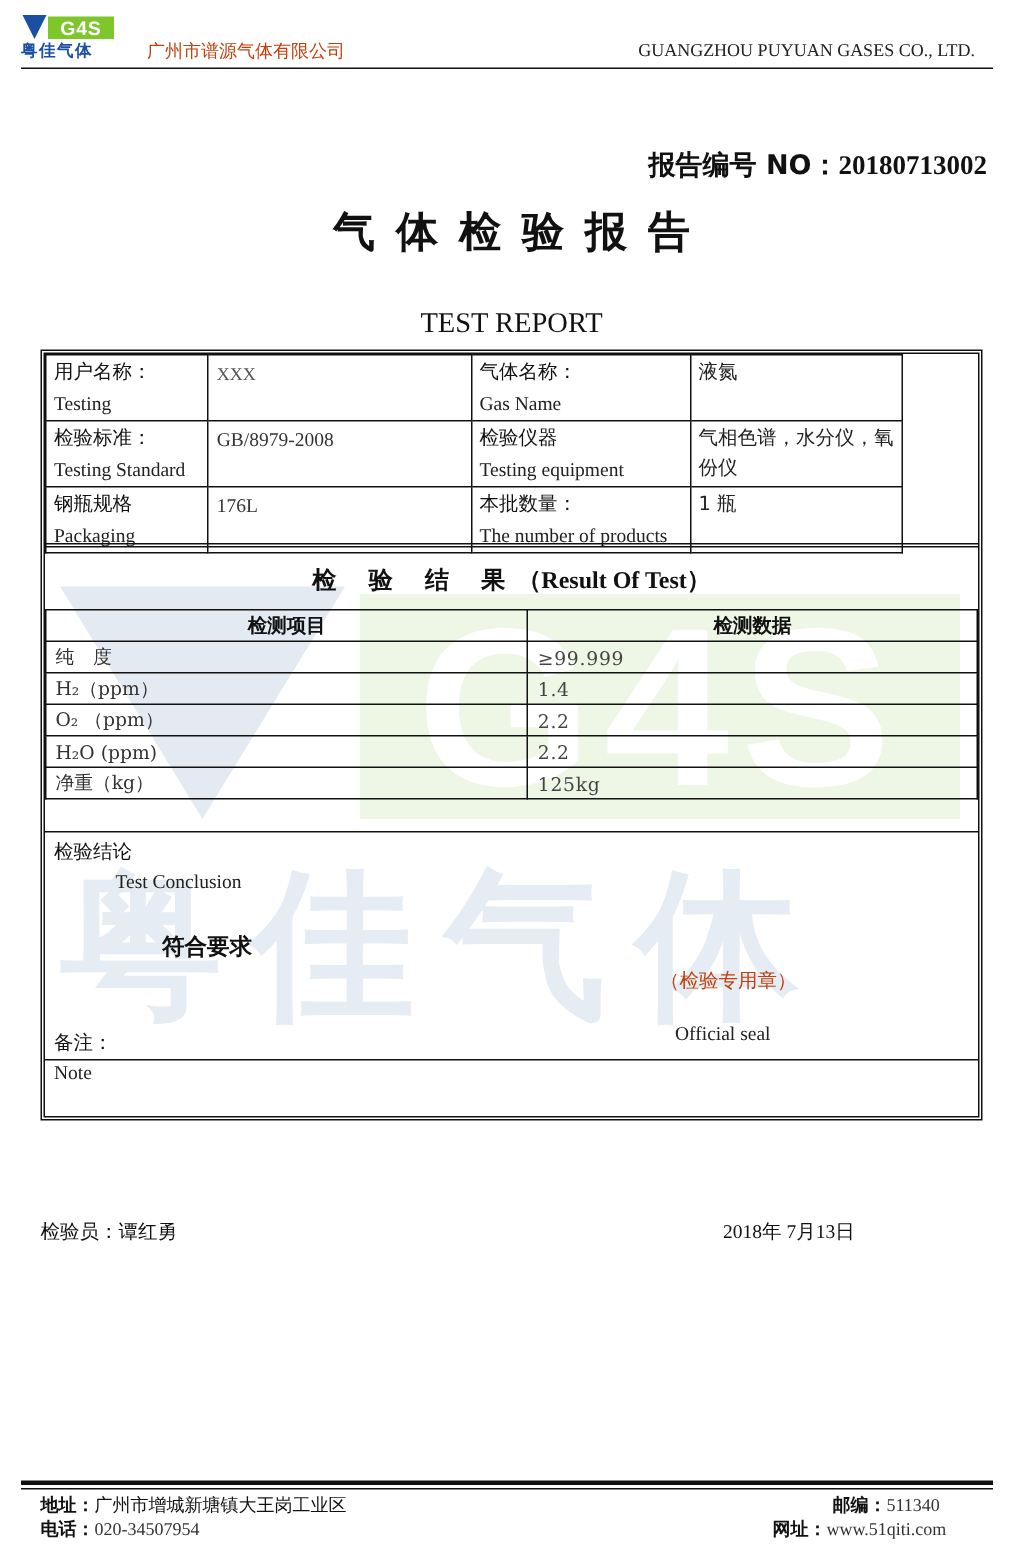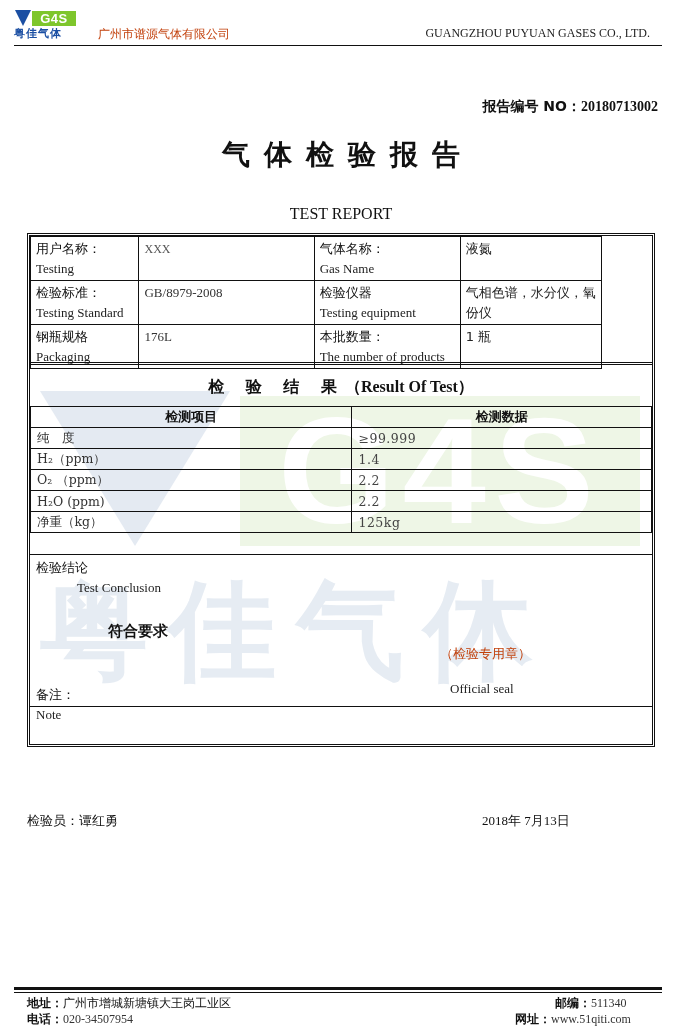--- a/index.html
+++ b/index.html
@@ -17,23 +17,23 @@
   .logo .v { width: 18px; height: 17px; position: relative; }
   .logo .v:before { content: ""; position: absolute; left: 1px; top: 0; width: 0; height: 0;
     border-left: 8px solid transparent; border-right: 8px solid transparent; border-top: 16px solid #1b4fa3; }
   .logo .gas { flex: 1; height: 15px; margin-top: 1px; background: #7ec62c; color: #fff; font-weight: bold;
     font-size: 13px; line-height: 15px; text-align: center; letter-spacing: 0.5px; font-family: "Liberation Sans", sans-serif; }
   .logo .cn { height: 12px; margin-top: 1px; color: #1b4fa3; font-size: 11px; line-height: 12px; font-weight: bold; letter-spacing: 1px; }
   .company-cn { position: absolute; left: 84px; top: 18px; font-size: 12px; color: #c2410c; }
   .company-en { position: absolute; right: 12px; top: 18px; font-size: 12px; color: #222; }
   .hdr-line { position: absolute; left: 14px; top: 45px; width: 648px; height: 1px; background: #111; }
 
-  .report-no { position: absolute; right: 24px; top: 98px; font-size: 14px; font-weight: bold; }
+  .report-no { position: absolute; right: 24px; top: 98px; font-size: 18px; font-weight: bold; }
   .title-cn { position: absolute; left: 0; width: 682px; top: 136px; text-align: center; font-size: 28px; font-weight: bold; letter-spacing: 14px; padding-left: 14px; box-sizing: border-box; }
-  .title-en { position: absolute; left: 0; width: 682px; top: 205px; text-align: center; font-size: 16px; }
+  .title-en { position: absolute; left: 0; width: 682px; top: 205px; text-align: center; font-size: 19px; }
 
   
   .frame { position: absolute; left: 27px; top: 233px; width: 628px; height: 514px;
     border: 3px double #111; box-sizing: border-box; }
 
   
   .wm { position: absolute; left: 10px; top: 155px; width: 600px; height: 300px; pointer-events: none; }
   .wm .big-v { position: absolute; left: 0; top: 0; width: 0; height: 0;
     border-left: 95px solid transparent; border-right: 95px solid transparent; border-top: 155px solid #e4eaf2; }
   .wm .gas-box { position: absolute; left: 200px; top: 5px; width: 400px; height: 150px; background: #eef6e6; }

